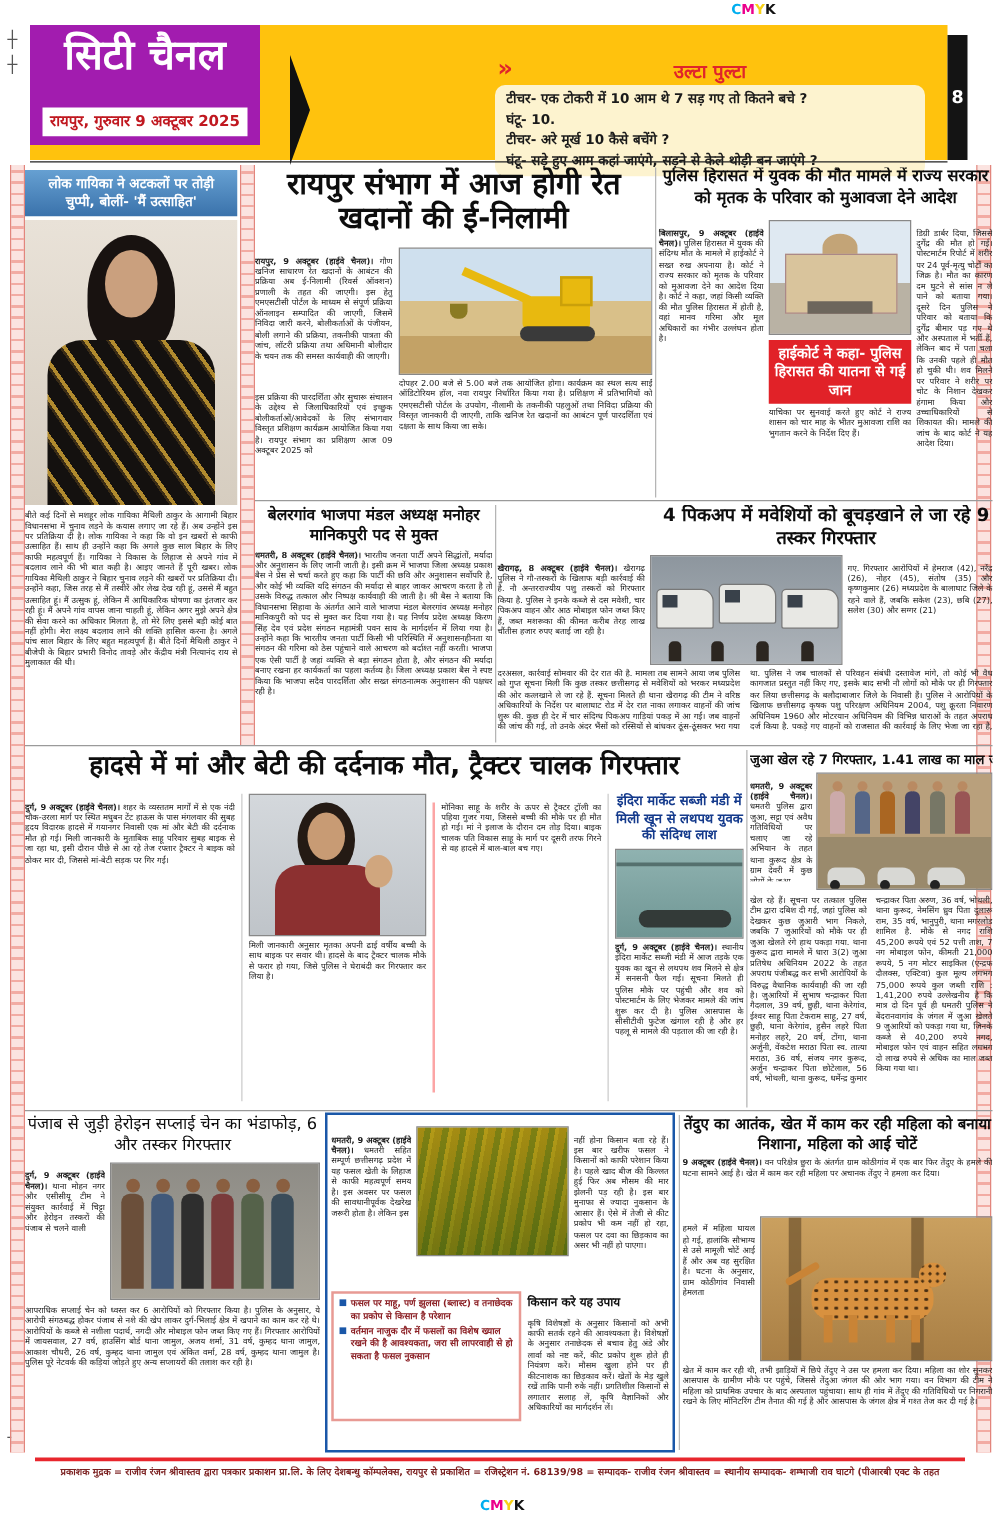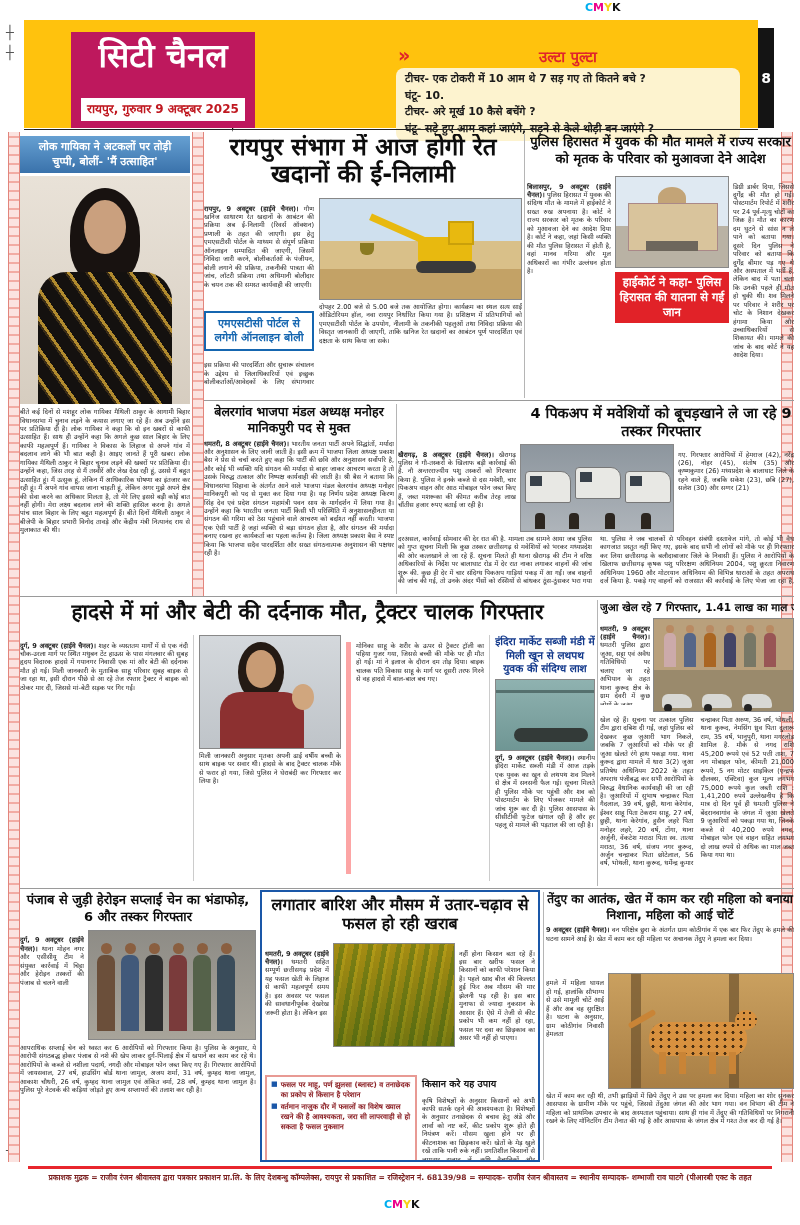--- a/index.html
+++ b/index.html
@@ -4,21 +4,21 @@
 <style>
   html,body{margin:0;padding:0;background:#fff;}
   .page{position:relative;width:800px;height:1225px;background:#fff;overflow:hidden;
         font-family:"DejaVu Sans","Liberation Sans",sans-serif;}
   
   .cmyk{position:absolute;font-weight:bold;font-size:11px;letter-spacing:0;}
   .cmyk-top{left:585px;top:1px;}
   .cmyk-bottom{left:384px;top:1198px;}
   .cmyk .c{color:#00aeef}.cmyk .m{color:#ec008c}.cmyk .y{color:#f7d117}.cmyk .k{color:#111}
   .band{position:absolute;left:24px;top:20px;width:734px;height:108px;background:#ffc20d;}
-  .masthead{position:absolute;left:24px;top:32px;width:184px;height:96px;background:#be185d;margin-left:47px;}
+  .masthead{position:absolute;left:24px;top:20px;width:184px;height:96px;background:#a21caf;}
   .masthead-chevron{position:absolute;left:208px;top:24px;width:0;height:0;
         border-top:44px solid transparent;border-bottom:44px solid transparent;border-left:16px solid #111;}
   .masthead-title{color:#fff;font-weight:bold;font-size:33px;text-align:center;margin-top:6px;line-height:1.1;}
   .date-bar{position:absolute;left:10px;bottom:7px;width:164px;height:23px;background:#fff;
         color:#c01820;font-weight:bold;font-size:12px;text-align:center;line-height:23px;}
   .joke{position:absolute;left:372px;top:26px;width:344px;height:98px;}
   .joke-head{position:relative;text-align:center;color:#e0242b;font-weight:bold;font-size:15px;height:20px;}
   .joke-head .chev{position:absolute;left:2px;top:-2px;color:#111;font-size:19px;font-weight:bold;}
   .joke-head .chev b{color:#e0242b;}
   .joke-body{background:#fdf3cf;border-radius:8px;padding:3px 9px;margin-top:2px;}
@@ -100,41 +100,41 @@
   .accident-head{font-size:21px;font-weight:bold;text-align:center;line-height:1.15;height:30px;overflow:hidden;}
   .accident-cols{display:flex;margin-top:5px;height:246px;}
   .accident-cols .c1{width:168px;padding-right:5px;}
   .accident-c2{width:142px;padding-right:5px;border-left:1px solid #ccc;padding-left:5px;}
   .accident-photo{position:relative;height:112px;border:1px solid #888;background:linear-gradient(#d4d8dc,#bfc4c9);overflow:hidden;}
   .ap-hair{position:absolute;left:38px;top:6px;width:46px;height:60px;border-radius:50%;background:#241a14;}
   .ap-face{position:absolute;left:46px;top:14px;width:30px;height:38px;border-radius:50%;background:#c89b74;}
   .ap-sari{position:absolute;left:20px;top:56px;width:84px;height:56px;border-radius:20px 20px 0 0;background:#8c3030;}
   .ap-child{position:absolute;left:92px;top:48px;width:22px;height:26px;border-radius:50%;background:#d0a67e;}
   .accident-c2 .t{margin-top:3px;height:126px;}
-  .accident-cols .c3{width:128px;border-left:5px solid #fca5a5;padding-left:5px;padding-right:5px;}
+  .accident-cols .c3{width:128px;border-left:2px solid #fca5a5;padding-left:5px;padding-right:5px;}
   .accident-c4{flex:1;border-left:1px solid #ccc;padding-left:5px;}
   .indira-head{color:#143a8c;font-weight:bold;font-size:10.5px;text-align:center;line-height:1.3;}
   .market-photo{position:relative;height:70px;border:1px solid #888;margin-top:3px;background:linear-gradient(#8fb2b0,#6f9694);overflow:hidden;}
   .mk-stall{position:absolute;left:0;top:10px;width:100%;height:3px;background:#55706e;}
   .mk-body{position:absolute;left:18px;bottom:8px;width:74px;height:14px;border-radius:7px;background:#333a38;}
   .accident-c4 .t{margin-top:3px;height:128px;}
   
   .a-juaa{left:600px;top:600px;width:194px;height:286px;}
   .juaa-head{font-size:10.5px;font-weight:bold;text-align:center;white-space:nowrap;overflow:hidden;}
   .juaa-row{display:flex;margin-top:4px;height:94px;}
   .juaa-row .t{width:50px;margin-right:3px;}
   .juaa-photo{position:relative;flex:1;border:1px solid #888;background:linear-gradient(#b9a07c 0 55%,#978succ 55%);background:linear-gradient(#b9a07c 0 55%,#9a8a6c 55%);overflow:hidden;}
   .fig{position:absolute;top:14px;width:12px;height:34px;border-radius:5px 5px 0 0;}
   .fig::before{content:"";position:absolute;left:2px;top:-8px;width:8px;height:8px;border-radius:50%;background:#b98a62;}
   .moto{position:absolute;bottom:3px;width:30px;height:14px;background:#d8d8d4;border-radius:6px 10px 2px 2px;}
   .moto::after{content:"";position:absolute;left:2px;bottom:-4px;width:8px;height:8px;border-radius:50%;background:#222;}
   .juaa-rest{margin-top:4px;height:170px;column-count:2;column-gap:7px;}
   
   .a-heroin{left:20px;top:892px;width:236px;height:268px;}
-  .heroin-head{font-size:13px;font-weight:bold;text-align:center;line-height:1.3;}
+  .heroin-head{font-size:13px;font-weight:normal;text-align:center;line-height:1.3;}
   .heroin-row{display:flex;margin-top:4px;height:110px;}
   .heroin-row .t{width:64px;margin-right:4px;}
   .heroin-photo{position:relative;flex:1;border:1px solid #888;background:linear-gradient(#8e8c86,#a8a49a);overflow:hidden;}
   .hfig{position:absolute;top:24px;width:18px;height:76px;border-radius:7px 7px 0 0;}
   .hfig::before{content:"";position:absolute;left:4px;top:-12px;width:11px;height:11px;border-radius:50%;background:#8a5f40;}
   .a-heroin .t.rest{width:auto;margin-top:4px;height:112px;}
   
   .a-fasal{left:260px;top:890px;width:280px;height:272px;border:2px solid #1a57a8;padding:3px;box-sizing:border-box;}
   .fasal-head{font-size:16px;font-weight:bold;text-align:center;line-height:1.2;height:42px;overflow:hidden;}
   .fasal-row{display:flex;margin-top:6px;height:128px;}
@@ -225,21 +225,20 @@
       <div class="sp-body"></div>
     </div>
     <p class="t">बीते कई दिनों से मशहूर लोक गायिका मैथिली ठाकुर के आगामी बिहार विधानसभा में चुनाव लड़ने के कयास लगाए जा रहे हैं। अब उन्होंने इस पर प्रतिक्रिया दी है। लोक गायिका ने कहा कि वो इन खबरों से काफी उत्साहित हैं। साथ ही उन्होंने कहा कि अगले कुछ साल बिहार के लिए काफी महत्वपूर्ण हैं। गायिका ने विकास के लिहाज से अपने गांव में बदलाव लाने की भी बात कही है। आइए जानते हैं पूरी खबर। लोक गायिका मैथिली ठाकुर ने बिहार चुनाव लड़ने की खबरों पर प्रतिक्रिया दी। उन्होंने कहा, जिस तरह से मैं तस्वीरें और लेख देख रही हूं, उससे मैं बहुत उत्साहित हूं। मैं उत्सुक हूं, लेकिन मैं आधिकारिक घोषणा का इंतजार कर रही हूं। मैं अपने गांव वापस जाना चाहती हूं, लेकिन अगर मुझे अपने क्षेत्र की सेवा करने का अधिकार मिलता है, तो मेरे लिए इससे बड़ी कोई बात नहीं होगी। मेरा लक्ष्य बदलाव लाने की शक्ति हासिल करना है। अगले पांच साल बिहार के लिए बहुत महत्वपूर्ण हैं। बीते दिनों मैथिली ठाकुर ने बीजेपी के बिहार प्रभारी विनोद तावड़े और केंद्रीय मंत्री नित्यानंद राय से मुलाकात की थी।</p>
   </div>
 
   <div class="art a-auction">
     <h2 class="auction-head">रायपुर संभाग में आज होगी रेत खदानों की ई-निलामी</h2>
     <div class="auction-cols">
       <div class="auction-left">
         <p class="t"><span class="dl">रायपुर, 9 अक्टूबर (हाईवे चैनल)।</span> <span>गौण खनिज साधारण रेत खदानों के आबंटन की प्रक्रिया अब ई-निलामी (रिवर्स ऑक्शन) प्रणाली के तहत की जाएगी। इस हेतु एमएसटीसी पोर्टल के माध्यम से संपूर्ण प्रक्रिया ऑनलाइन सम्पादित की जाएगी, जिसमें निविदा जारी करने, बोलीकर्ताओं के पंजीयन, बोली लगाने की प्रक्रिया, तकनीकी पात्रता की जांच, लॉटरी प्रक्रिया तथा अधिमानी बोलीदार के चयन तक की समस्त कार्यवाही की जाएगी।</span></p>
-        <div class="callout-blue">एमएसटीसी पोर्टल से लगेगी ऑनलाइन बोली</div>
         <p class="t" style="flex:1">इस प्रक्रिया की पारदर्शिता और सुचारू संचालन के उद्देश्य से जिलाधिकारियों एवं इच्छुक बोलीकर्ताओं/आवेदकों के लिए संभागवार विस्तृत प्रशिक्षण कार्यक्रम आयोजित किया गया है। रायपुर संभाग का प्रशिक्षण आज 09 अक्टूबर 2025 को</p>
       </div>
       <div class="auction-right">
         <div class="excavator-photo">
           <div class="ex-arm"></div>
           <div class="ex-bucket"></div>
           <div class="ex-body"></div>
           <div class="ex-cab"></div>
           <div class="ex-track"></div>
         </div>
@@ -252,20 +251,21 @@
     <h2 class="custody-head">पुलिस हिरासत में युवक की मौत मामले में राज्य सरकार को मृतक के परिवार को मुआवजा देने आदेश</h2>
     <div class="custody-cols">
       <p class="t c1"><span class="dl">बिलासपुर, 9 अक्टूबर (हाईवे चैनल)।</span> <span>पुलिस हिरासत में युवक की संदिग्ध मौत के मामले में हाईकोर्ट ने सख्त रुख अपनाया है। कोर्ट ने राज्य सरकार को मृतक के परिवार को मुआवजा देने का आदेश दिया है। कोर्ट ने कहा, जहां किसी व्यक्ति की मौत पुलिस हिरासत में होती है, वहां मानव गरिमा और मूल अधिकारों का गंभीर उल्लंघन होता है।</span></p>
       <div class="custody-mid">
         <div class="court-photo">
           <div class="court-dome"></div>
           <div class="court-bldg"></div>
           <div class="court-steps"></div>
         </div>
         <div class="callout-red">हाईकोर्ट ने कहा- पुलिस हिरासत की यातना से गई जान</div>
+        <p class="t">याचिका पर सुनवाई करते हुए कोर्ट ने राज्य शासन को चार माह के भीतर मुआवजा राशि का भुगतान करने के निर्देश दिए हैं।</p>
       </div>
       <p class="t c3">डिग्री डार्बर दिया, जिससे दुर्गेंद्र की मौत हो गई। पोस्टमार्टम रिपोर्ट में शरीर पर 24 पूर्व-मृत्यु चोटों का जिक्र है। मौत का कारण दम घुटने से सांस न ले पाने को बताया गया। दूसरे दिन पुलिस ने परिवार को बताया कि दुर्गेंद्र बीमार पड़ गए थे और अस्पताल में भर्ती हैं, लेकिन बाद में पता चला कि उनकी पहले ही मौत हो चुकी थी। शव मिलने पर परिवार ने शरीर पर चोट के निशान देखकर हंगामा किया और उच्चाधिकारियों से शिकायत की। मामले की जांच के बाद कोर्ट ने यह आदेश दिया।</p>
     </div>
   </div>
 
   <div class="art a-mandal">
     <h2 class="mandal-head">बेलरगांव भाजपा मंडल अध्यक्ष मनोहर मानिकपुरी पद से मुक्त</h2>
     <p class="t"><span class="dl">धमतरी, 8 अक्टूबर (हाईवे चैनल)।</span> <span>भारतीय जनता पार्टी अपने सिद्धांतों, मर्यादा और अनुशासन के लिए जानी जाती है। इसी क्रम में भाजपा जिला अध्यक्ष प्रकाश बैस ने प्रेस से चर्चा करते हुए कहा कि पार्टी की छवि और अनुशासन सर्वोपरि है, और कोई भी व्यक्ति यदि संगठन की मर्यादा से बाहर जाकर आचरण करता है तो उसके विरुद्ध तत्काल और निष्पक्ष कार्यवाही की जाती है। श्री बैस ने बताया कि विधानसभा सिहावा के अंतर्गत आने वाले भाजपा मंडल बेलरगांव अध्यक्ष मनोहर मानिकपुरी को पद से मुक्त कर दिया गया है। यह निर्णय प्रदेश अध्यक्ष किरण सिंह देव एवं प्रदेश संगठन महामंत्री पवन साय के मार्गदर्शन में लिया गया है। उन्होंने कहा कि भारतीय जनता पार्टी किसी भी परिस्थिति में अनुशासनहीनता या संगठन की गरिमा को ठेस पहुंचाने वाले आचरण को बर्दाश्त नहीं करती। भाजपा एक ऐसी पार्टी है जहां व्यक्ति से बड़ा संगठन होता है, और संगठन की मर्यादा बनाए रखना हर कार्यकर्ता का पहला कर्तव्य है। जिला अध्यक्ष प्रकाश बैस ने स्पष्ट किया कि भाजपा सदैव पारदर्शिता और सख्त संगठनात्मक अनुशासन की पक्षधर रही है।</span></p>
   </div>
 
@@ -347,21 +347,20 @@
         <div class="hfig" style="left:56px;background:#2e2e2e;"></div>
         <div class="hfig" style="left:80px;background:#7a3b3b;"></div>
         <div class="hfig" style="left:104px;background:#55624a;"></div>
         <div class="hfig" style="left:128px;background:#3a4c5a;"></div>
       </div>
     </div>
     <p class="t rest">आपराधिक सप्लाई चेन को ध्वस्त कर 6 आरोपियों को गिरफ्तार किया है। पुलिस के अनुसार, ये आरोपी संगठबद्ध होकर पंजाब से नशे की खेप लाकर दुर्ग-भिलाई क्षेत्र में खपाने का काम कर रहे थे। आरोपियों के कब्जे से नशीला पदार्थ, नगदी और मोबाइल फोन जब्त किए गए हैं। गिरफ्तार आरोपियों में जायसवाल, 27 वर्ष, हाउसिंग बोर्ड थाना जामुल, अजय शर्मा, 31 वर्ष, कुम्हद थाना जामुल, आकाश चौधरी, 26 वर्ष, कुम्हद थाना जामुल एवं अंकित वर्मा, 28 वर्ष, कुम्हद थाना जामुल है। पुलिस पूरे नेटवर्क की कड़ियां जोड़ते हुए अन्य सप्लायरों की तलाश कर रही है।</p>
   </div>
 
   <div class="art a-fasal">
-    <h2 class="fasal-head">लगातार बारिश और मौसम में उतार-चढ़ाव से फसल हो रही खराब</h2>
     <div class="fasal-row">
       <p class="t c1"><span class="dl">धमतरी, 9 अक्टूबर (हाईवे चैनल)।</span> <span>धमतरी सहित सम्पूर्ण छत्तीसगढ़ प्रदेश में यह फसल खेती के लिहाज से काफी महत्वपूर्ण समय है। इस अवसर पर फसल की सावधानीपूर्वक देखरेख जरूरी होता है। लेकिन इस</span></p>
       <div class="rice-photo"></div>
       <p class="t c3">नहीं होना किसान बता रहे हैं। इस बार खरीफ फसल ने किसानों को काफी परेशान किया है। पहले खाद बीज की किल्लत हुई फिर अब मौसम की मार झेलनी पड़ रही है। इस बार मुनाफा से ज्यादा नुकसान के आसार हैं। ऐसे में तेजी से कीट प्रकोप भी कम नहीं हो रहा, फसल पर दवा का छिड़काव का असर भी नहीं हो पाएगा।</p>
     </div>
     <div class="fasal-bottom">
       <div class="bullet-box">
         <div class="bullet-item">
             <span class="sq">■</span>
             <span>फसल पर माहू, पर्ण झुलसा (ब्लास्ट) व तनाछेदक का प्रकोप से किसान है परेशान</span>

